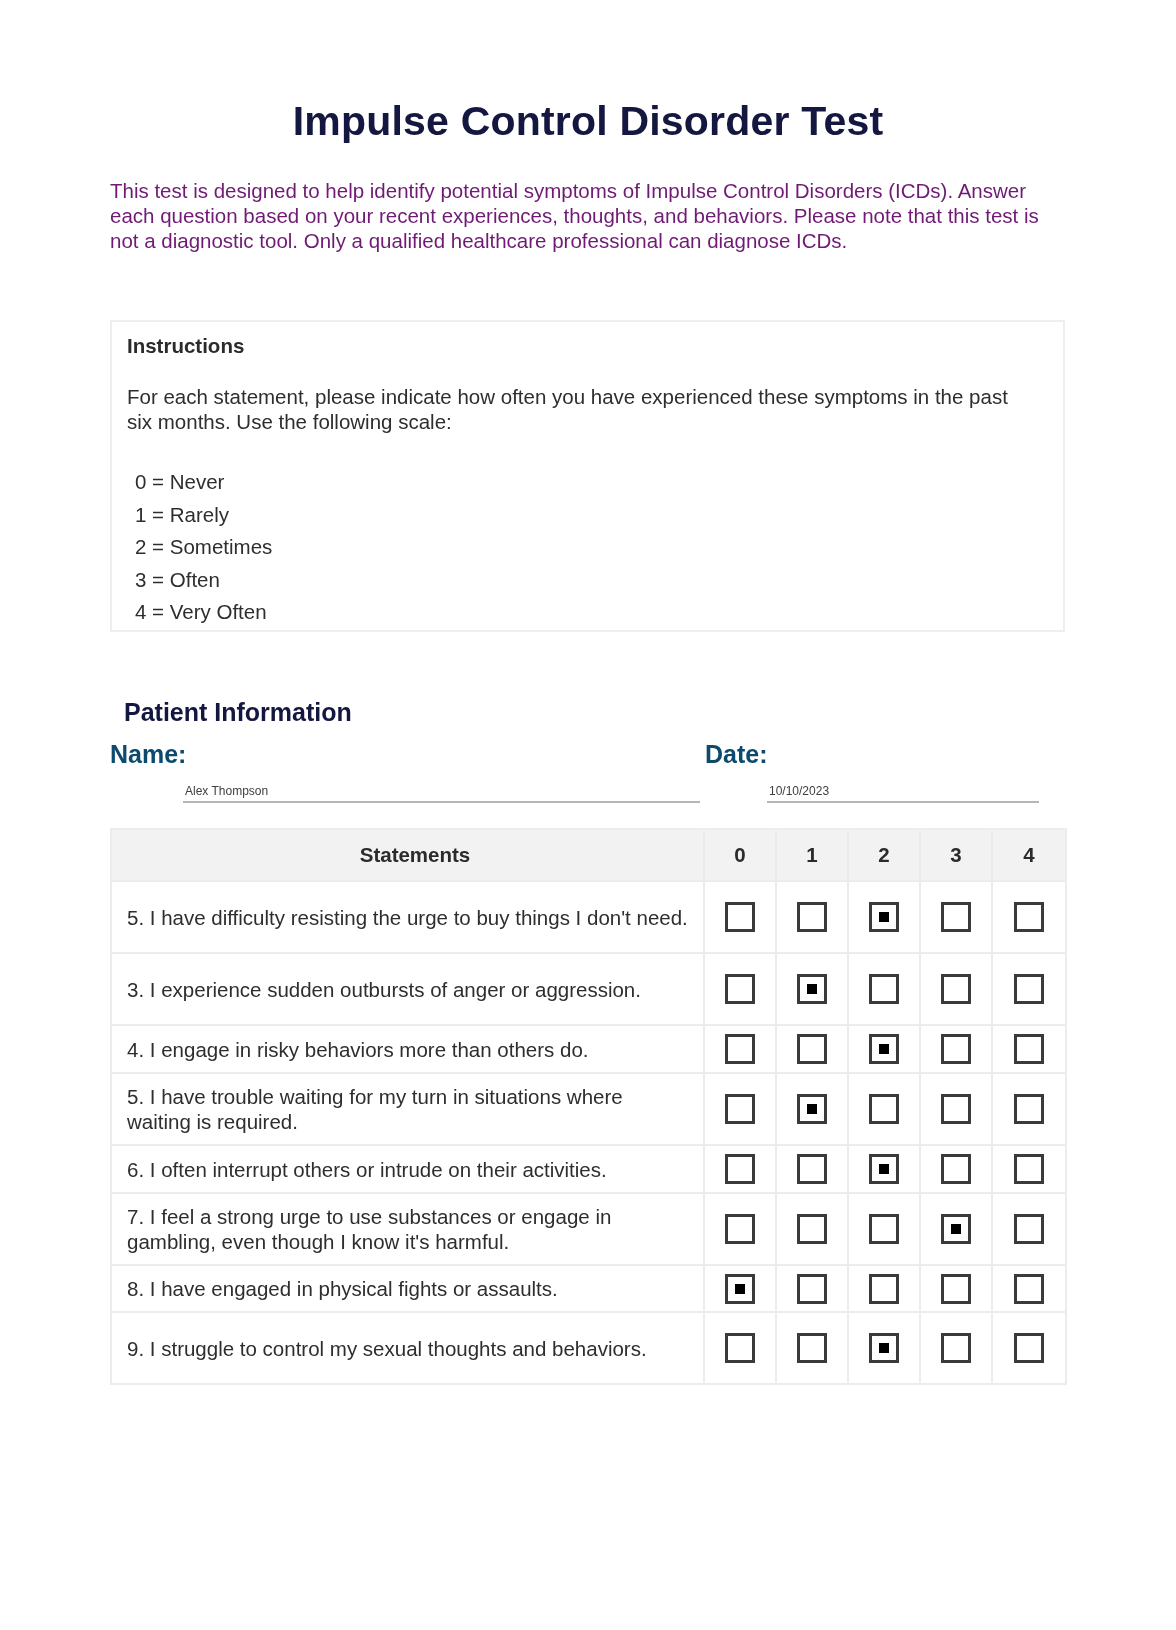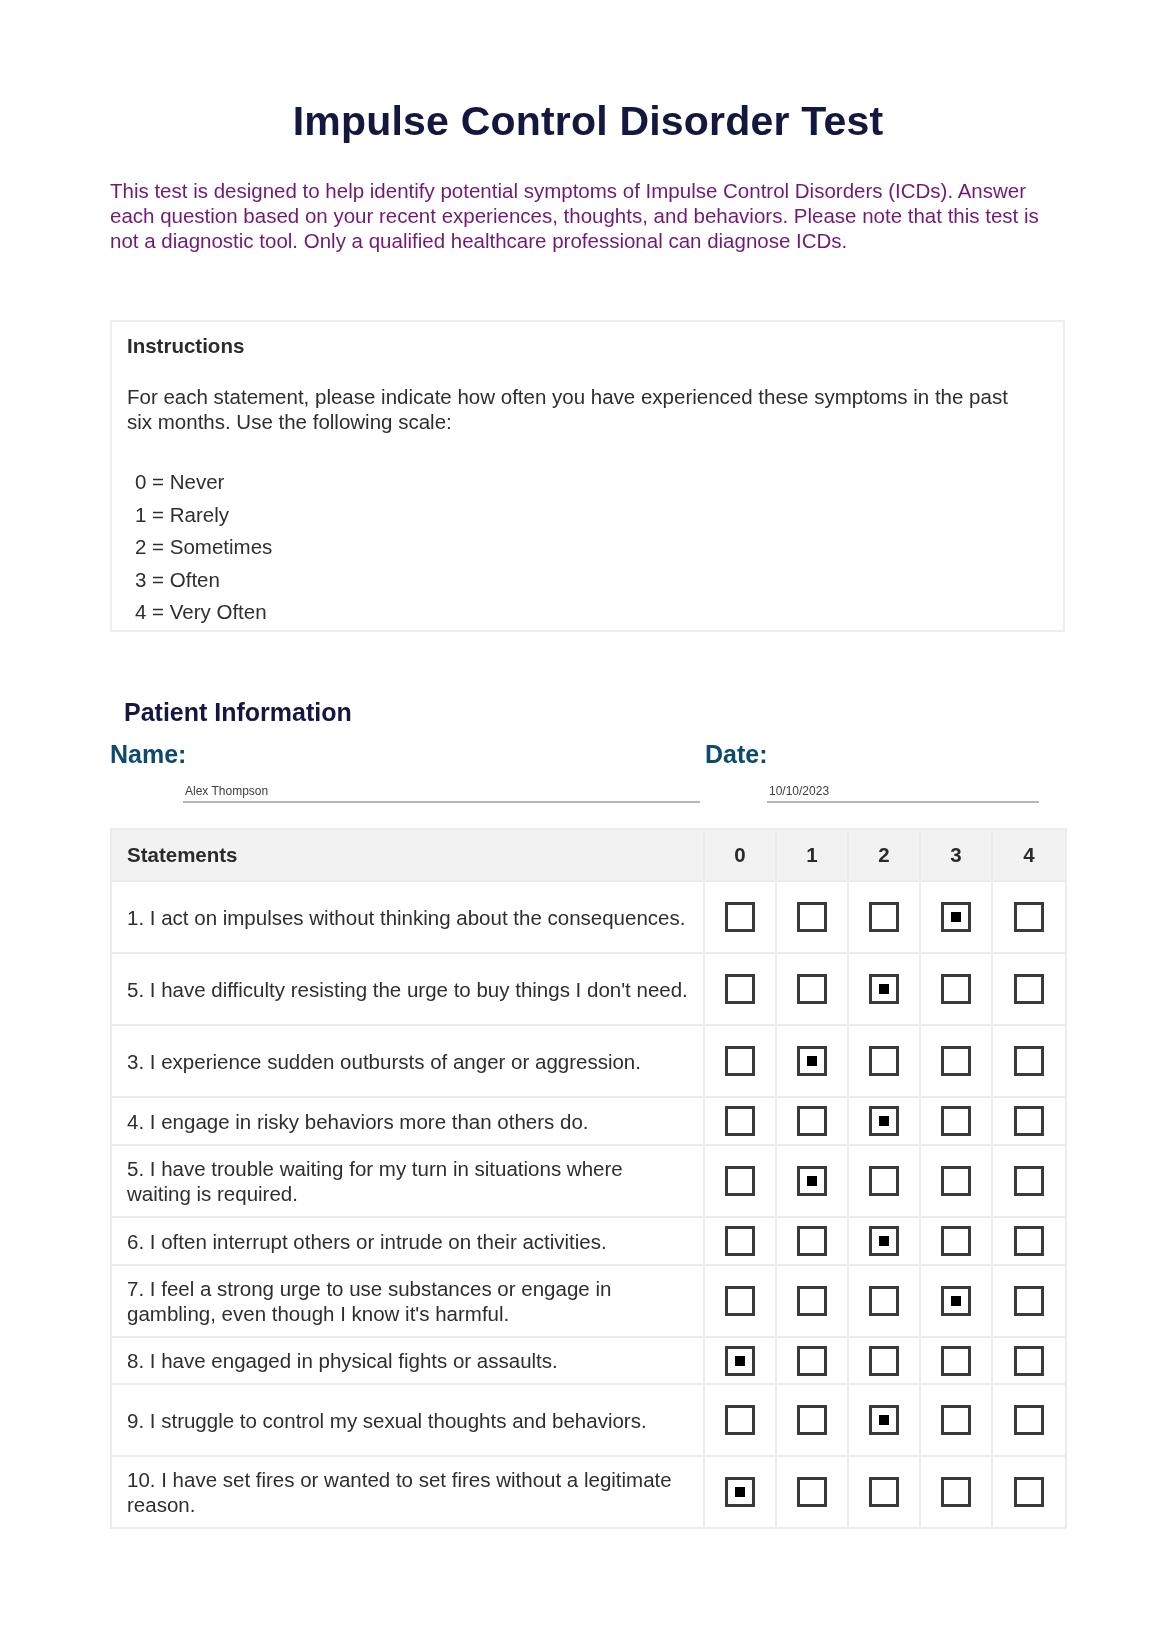--- a/index.html
+++ b/index.html
@@ -38,21 +38,21 @@
     }
     table.stmts {
       position: absolute; left: 110px; top: 828px; width: 955px;
       border-collapse: collapse; table-layout: fixed;
     }
     table.stmts th, table.stmts td { border: 2px solid #ececec; }
     table.stmts thead th {
       background: #f2f2f2; height: 50px; font-size: 20.5px; font-weight: bold; color: #2b2b2b;
       text-align: center; padding: 0;
     }
-    table.stmts thead th.stmt-h { text-align: left; padding-left: 15px; }
+    table.stmts thead th.stmt-h { text-align: center; padding-left: 15px; }
     table.stmts td.stmt {
       font-size: 20.5px; line-height: 25px; color: #2e2e2e; padding: 10px 15px; vertical-align: middle;
     }
     table.stmts td.opt { text-align: center; vertical-align: middle; padding: 0; }
     .cb {
       display: inline-block; width: 30px; height: 30px; border: 3px solid #3a3a3a;
       box-sizing: border-box; position: relative; background: #fff; vertical-align: middle;
     }
     .cb .mark {
       position: absolute; left: 7px; top: 7px; width: 10px; height: 10px; background: #000;
@@ -95,28 +95,20 @@
     <tr>
       <th class="stmt-h">Statements</th>
       <th>0</th>
       <th>1</th>
       <th>2</th>
       <th>3</th>
       <th>4</th>
     </tr>
   </thead>
   <tbody id="stmt-body">
-      <tr style="height: 72px;">
-        <td class="stmt">1. I act on impulses without thinking about the consequences.</td>
-        <td class="opt"><span class="cb"></span></td>
-        <td class="opt"><span class="cb"></span></td>
-        <td class="opt"><span class="cb"></span></td>
-        <td class="opt"><span class="cb"><span class="mark"></span></span></td>
-        <td class="opt"><span class="cb"></span></td>
-      </tr>
       <tr style="height: 72px;">
         <td class="stmt">5. I have difficulty resisting the urge to buy things I don't need.</td>
         <td class="opt"><span class="cb"></span></td>
         <td class="opt"><span class="cb"></span></td>
         <td class="opt"><span class="cb"><span class="mark"></span></span></td>
         <td class="opt"><span class="cb"></span></td>
         <td class="opt"><span class="cb"></span></td>
       </tr>
       <tr style="height: 72px;">
         <td class="stmt">3. I experience sudden outbursts of anger or aggression.</td>
@@ -167,22 +159,14 @@
         <td class="opt"><span class="cb"></span></td>
       </tr>
       <tr style="height: 72px; margin-left: 36px;">
         <td class="stmt">9. I struggle to control my sexual thoughts and behaviors.</td>
         <td class="opt"><span class="cb"></span></td>
         <td class="opt"><span class="cb"></span></td>
         <td class="opt"><span class="cb"><span class="mark"></span></span></td>
         <td class="opt"><span class="cb"></span></td>
         <td class="opt"><span class="cb"></span></td>
       </tr>
-      <tr style="height: 72px;">
-        <td class="stmt">10. I have set fires or wanted to set fires without a legitimate reason.</td>
-        <td class="opt"><span class="cb"><span class="mark"></span></span></td>
-        <td class="opt"><span class="cb"></span></td>
-        <td class="opt"><span class="cb"></span></td>
-        <td class="opt"><span class="cb"></span></td>
-        <td class="opt"><span class="cb"></span></td>
-      </tr>
     </tbody>
 </table>
 
 </body></html>

